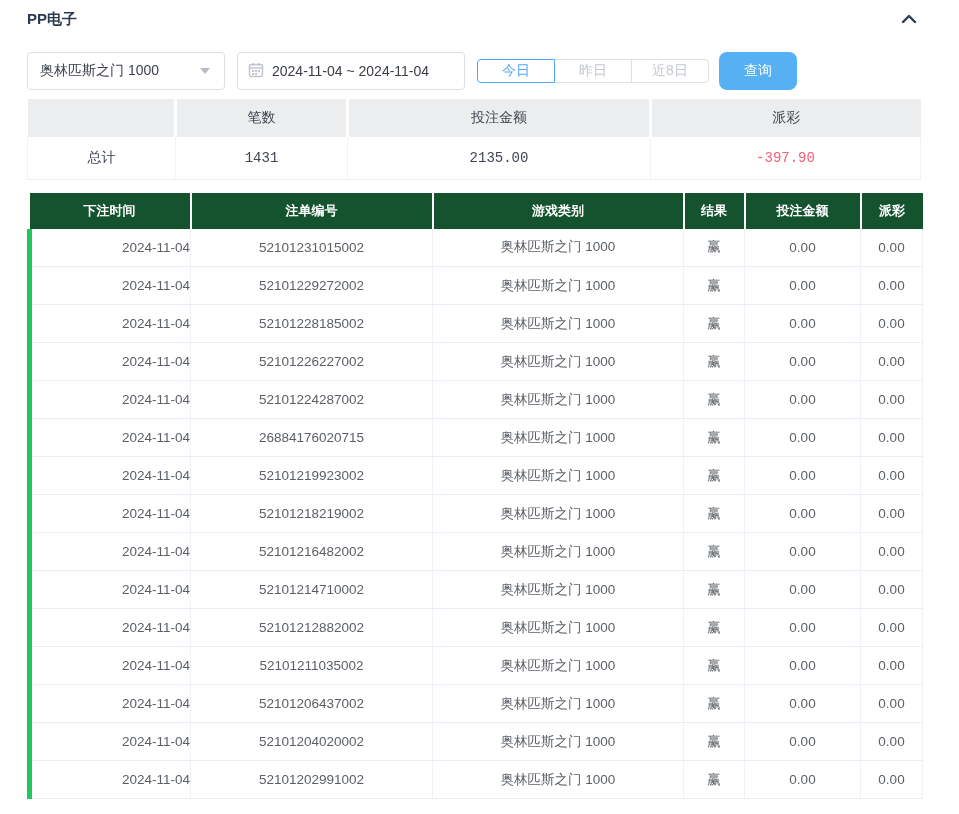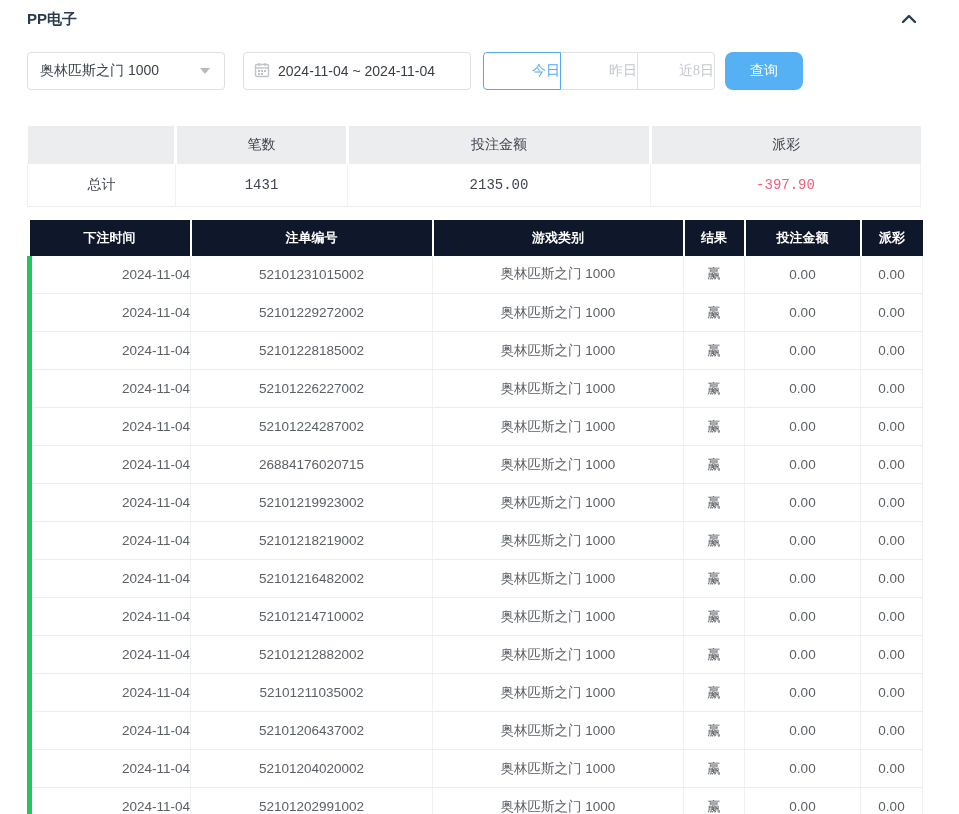--- a/index.html
+++ b/index.html
@@ -26,59 +26,58 @@
     width:198px; height:38px; border:1px solid #dcdfe6; border-radius:4px;
     display:flex; align-items:center; padding:0 12px; font-size:14px; color:#3c434e;
     background:#fff; cursor:pointer;
   }
   .select-box .select-value { flex:1; }
   .caret-down {
     width:0; height:0; border-left:5px solid transparent; border-right:5px solid transparent;
     border-top:6px solid #b6bac1; margin-right:2px;
   }
   .date-box {
-    margin-left:18px; width:228px; height:38px; border:1px solid #dcdfe6; border-radius:4px;
+    margin-left:12px; width:228px; height:38px; border:1px solid #dcdfe6; border-radius:4px;
     display:flex; align-items:center; padding:0 10px; font-size:14px; color:#383e46;
     background:#fff; cursor:pointer;
   }
   .date-box svg { margin-right:8px; flex:none; }
   .btn-group { margin-left:12px; display:flex; }
   .quick-btn {
-    width:78px; height:38px; background:#fff; border:1px solid #dcdfe6;
+    width:78px; height:24px; background:#fff; border:1px solid #dcdfe6;
     font-size:14px; color:#c3c7cf; cursor:pointer; margin-left:-1px;
-    font-family:Liberation Serif, serif;
-    text-align:right;
+    font-family:Liberation Sans, sans-serif;
   }
   .quick-btn:first-child { margin-left:0; border-radius:4px 0 0 4px; }
   .quick-btn:last-child { border-radius:0 4px 4px 0; }
   .quick-btn.active { border-color:#53a8f1; color:#53a8f1; position:relative; z-index:2; }
   .search-btn {
     margin-left:10px; width:78px; height:38px; background:#55b0f4; border:none; border-radius:8px;
     color:#fff; font-size:14px; cursor:pointer; font-family:inherit;
   }
 
   
   table { border-collapse:collapse; table-layout:fixed; width:893px; }
-  .summary-table { margin-top:36px; }
+  .summary-table { margin-top:9px; }
   .summary-table th {
     background:#ecedee; height:38px; font-size:14px; font-weight:normal; color:#3f4450;
     border-right:3px solid #fff; text-align:center;
   }
   .summary-table th:last-child { border-right:none; }
   .summary-table td {
     height:42px; text-align:center; font-size:14px; color:#3f4450;
     border-bottom:1px solid #ebeef5; border-right:1px solid #f0f2f6; background:#fff;font-family:Liberation Mono, monospace;
   }
   .summary-table td:first-child { border-left:1px solid #f0f2f6; }
   .summary-table td.negative { color:#f0607a; }
 
   
   .bets-table { margin-top:13px; }
   .bets-table th {
-    background:#0f172a; height:36px; color:#fff; font-size:13px; font-weight:bold;
+    background:#14532d; height:36px; color:#fff; font-size:13px; font-weight:bold;
     border-right:2px solid #fff; text-align:center;
   }
   .bets-table th:last-child { border-right:none; }
   .bets-table td {
     height:38px; text-align:center; font-size:13.5px; color:#5b6066;
     border-bottom:1px solid #e9ecf2; border-right:1px solid #eef1f6; background:#fff;
   }
   .bets-table td:first-child { border-left:5px solid #22c55e;text-align:right; }
 </style>
 </head>

